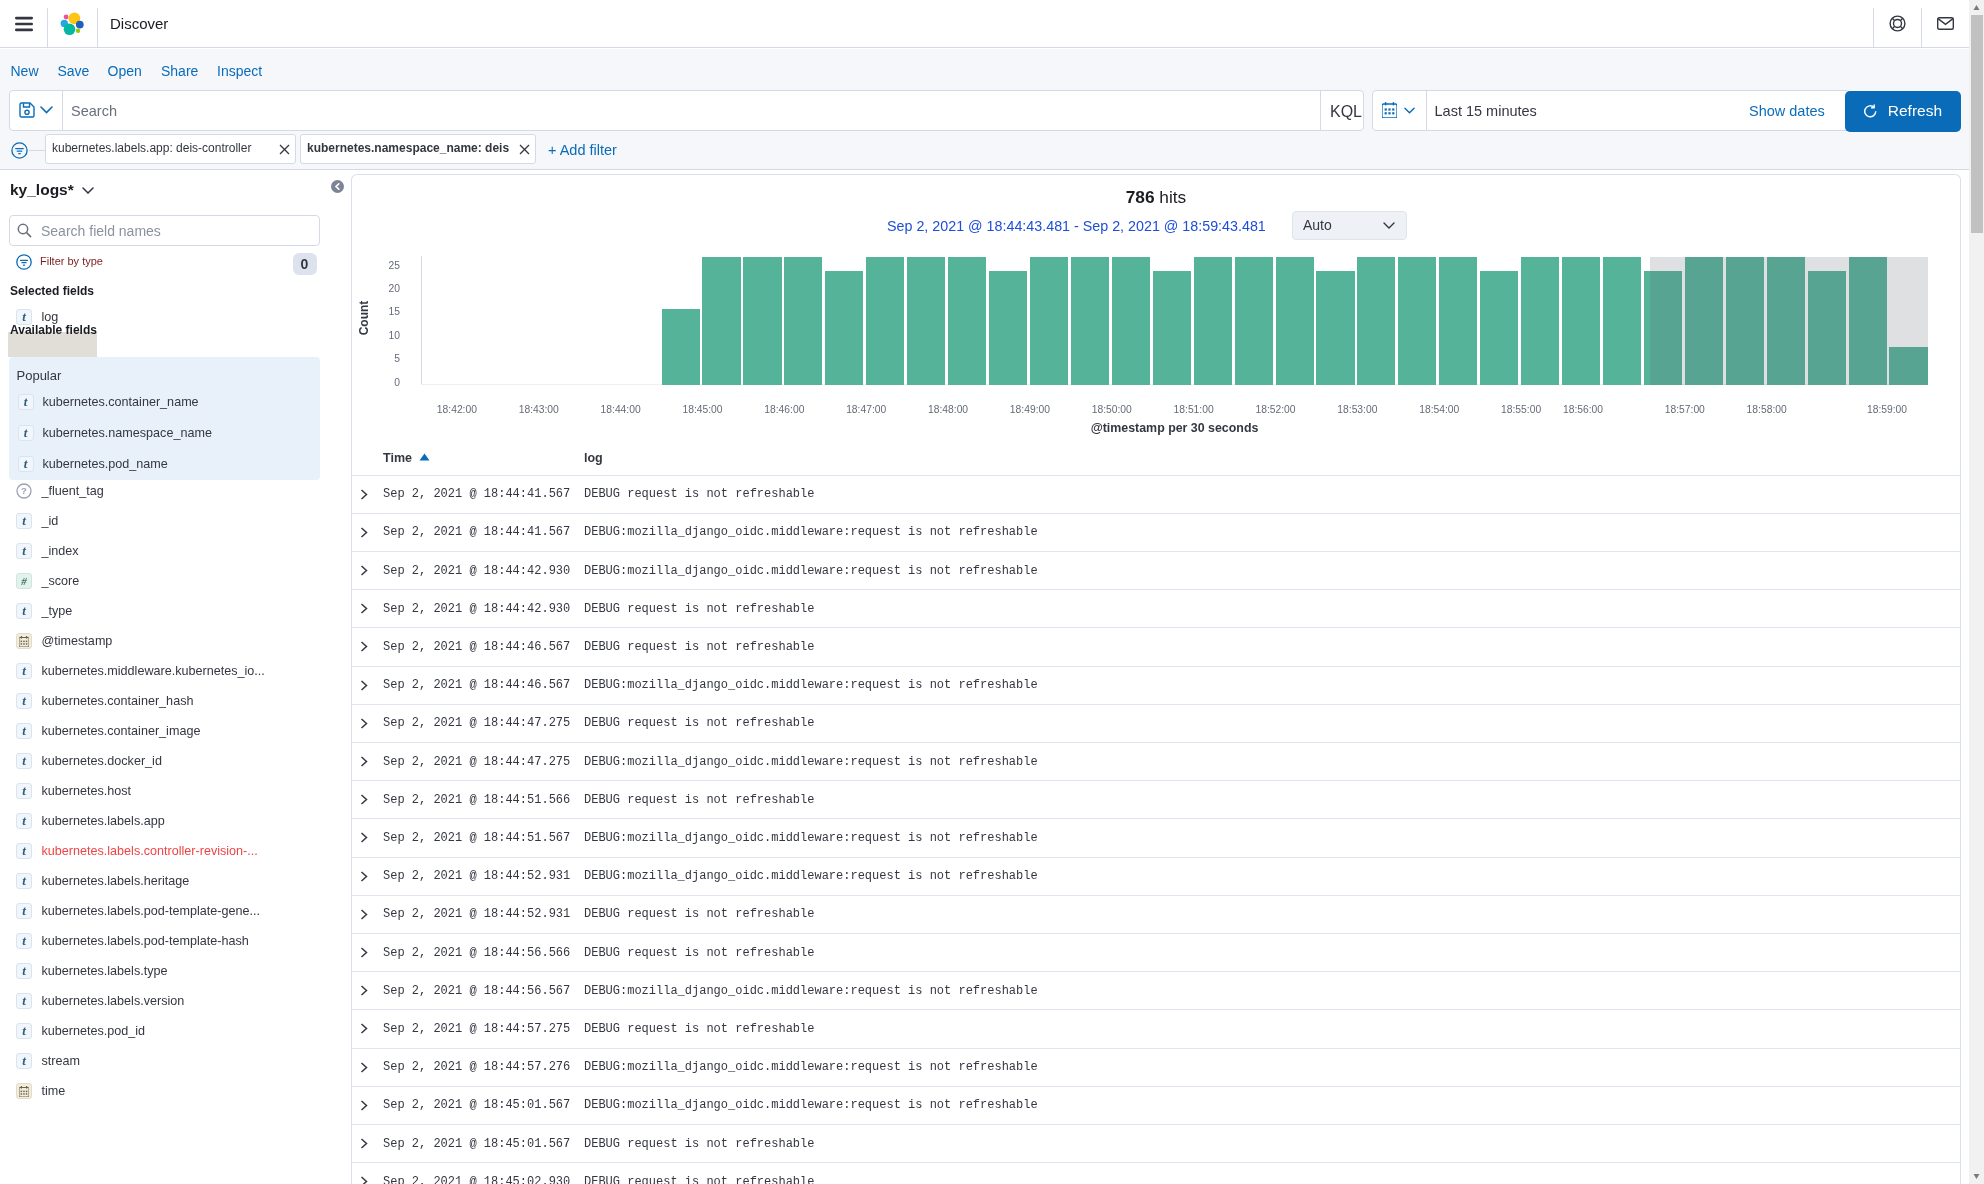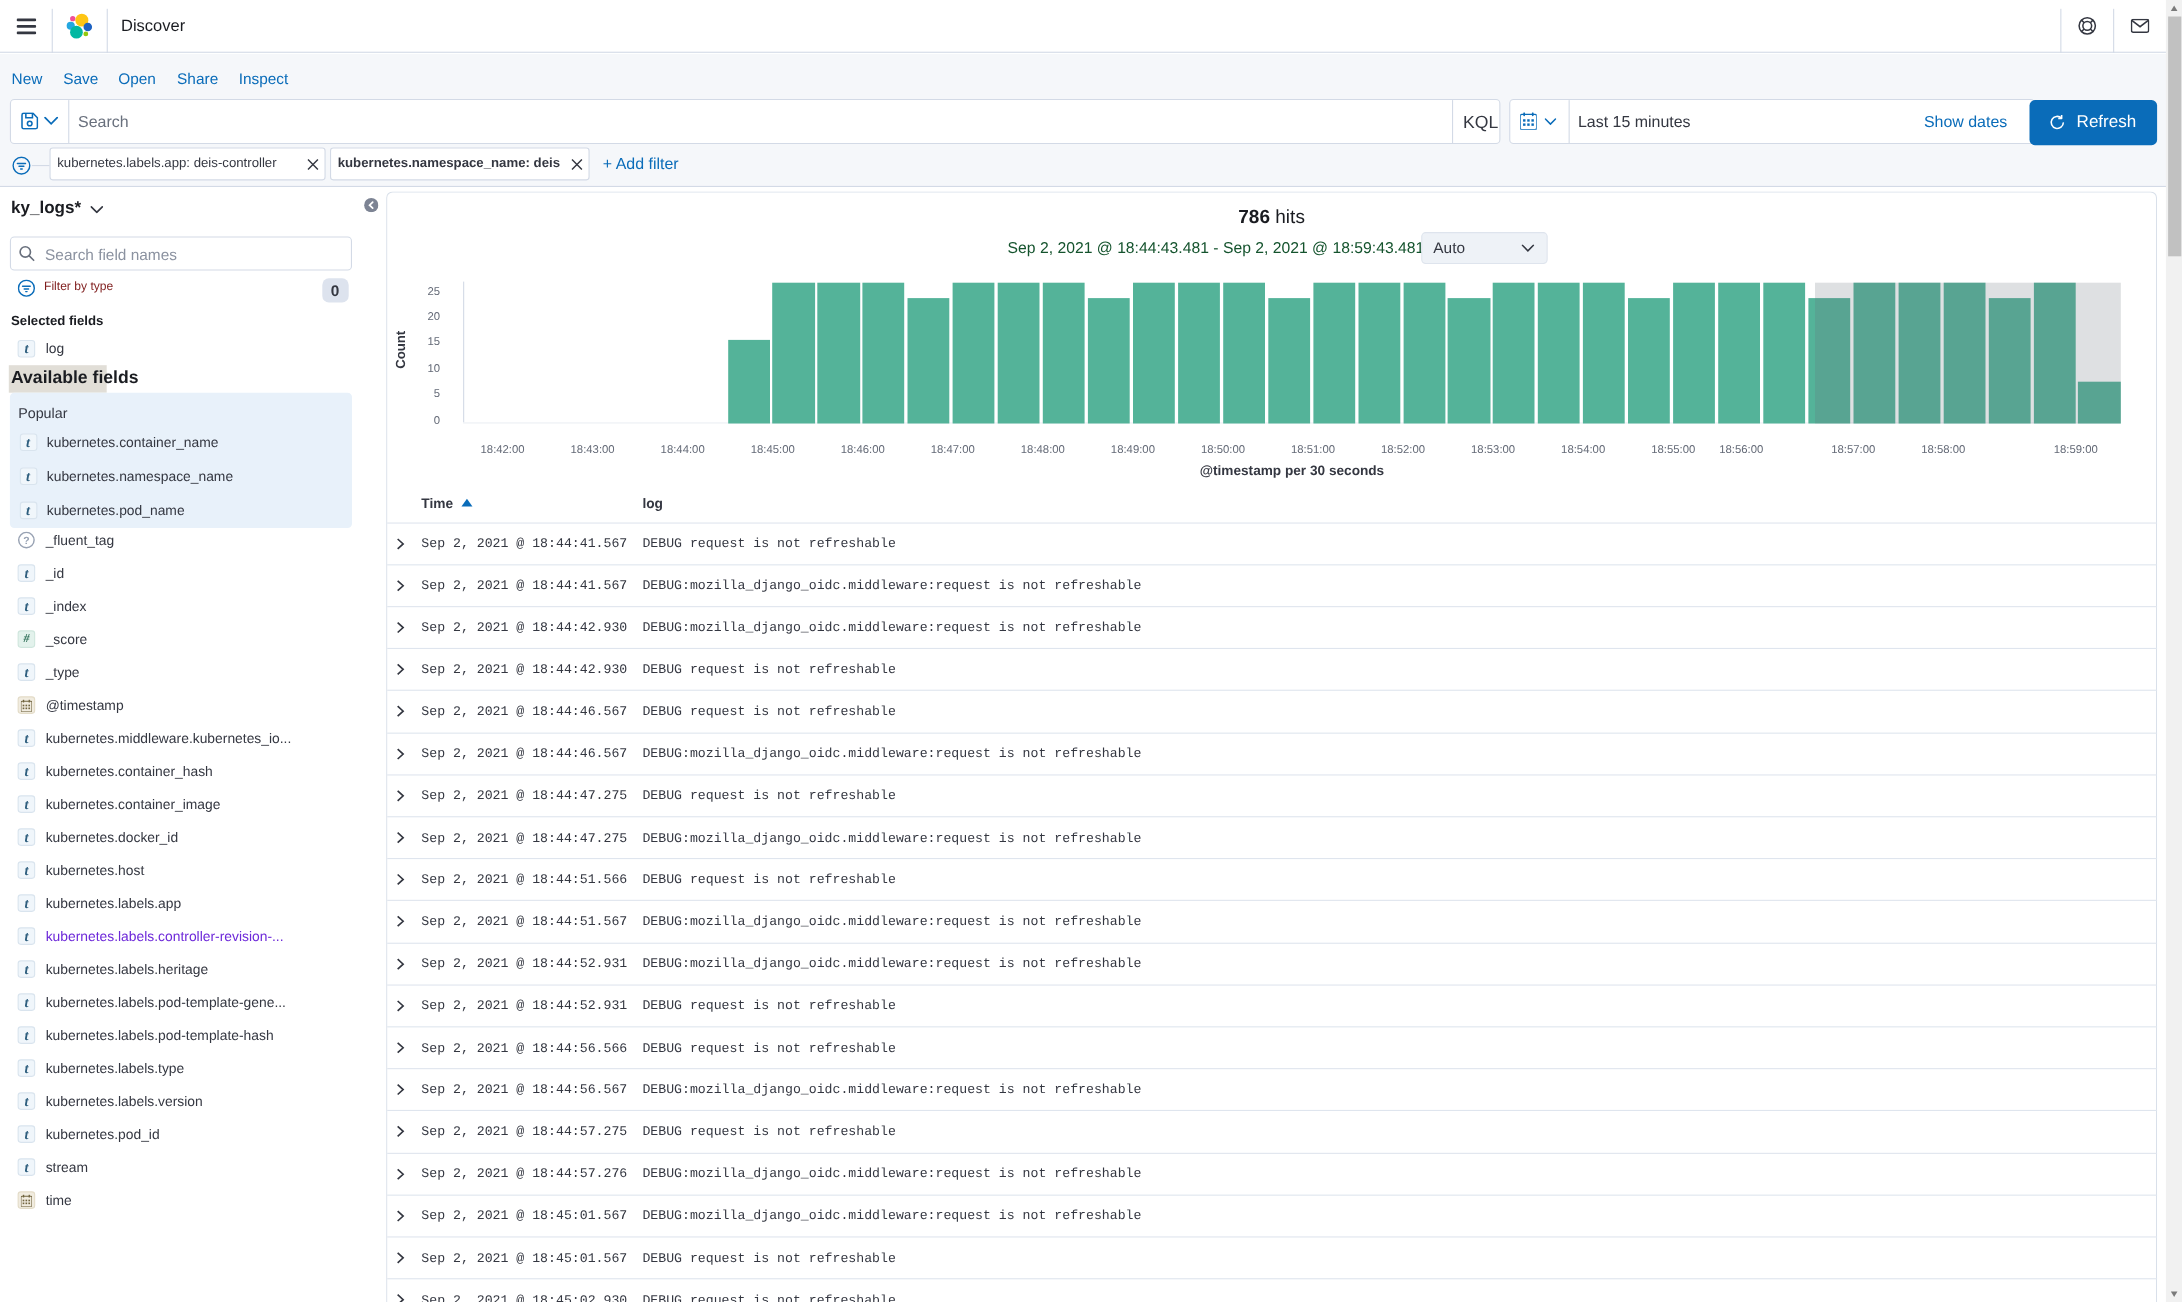--- a/index.html
+++ b/index.html
@@ -131,21 +131,21 @@
     </g>
   </svg>
 <div class="abs" style="left:40px;top:254.5px;font-size:11px;color:#7f1d1d">Filter by type</div>
 <div class="abs" style="left:292.5px;top:252.5px;width:24px;height:22px;background:#dde3ee;border-radius:6px;font-size:14px;font-weight:700;color:#343741;text-align:center;line-height:22px">0</div>
 <div class="abs" style="left:10px;top:283.5px;font-size:12px;font-weight:700;color:#1a1c21">Selected fields</div>
 <div class="abs" style="left:16px;top:308.5px;width:16px;height:16px;background:#f0f6fb;border:1px solid #d9e4ee;border-radius:3px;display:flex;align-items:center;justify-content:center;">
     <span style="font-family:'Liberation Serif',serif;font-style:italic;font-weight:700;font-size:13px;color:#2e5e7e;line-height:1;margin-top:-1px">t</span>
   </div>
 <div class="abs" style="left:41.5px;top:309.5px;font-size:12.6px;color:#343741">log</div>
 <div class="abs" style="left:8px;top:332px;width:89px;height:24.5px;background:#e1ded7"></div>
-<div class="abs" style="left:10px;top:335px;font-size:16px;font-weight:700;color:#1a1c21">Available fields</div>
+<div class="abs" style="left:10px;top:323px;font-size:12px;font-weight:700;color:#1a1c21">Available fields</div>
 <div class="abs" style="left:9px;top:356.5px;width:311px;height:123px;background:#e8f1fa;border-radius:4px"></div>
 <div class="abs" style="left:16.5px;top:367.5px;font-size:13px;color:#343741">Popular</div>
 <div class="abs" style="left:17.5px;top:394.4px;width:16px;height:16px;background:#f0f6fb;border:1px solid #d9e4ee;border-radius:3px;display:flex;align-items:center;justify-content:center;">
     <span style="font-family:'Liberation Serif',serif;font-style:italic;font-weight:700;font-size:13px;color:#2e5e7e;line-height:1;margin-top:-1px">t</span>
   </div>
 <div class="abs" style="left:42.5px;top:394.9px;font-size:12.6px;color:#343741">kubernetes.container_name</div>
 <div class="abs" style="left:17.5px;top:425.2px;width:16px;height:16px;background:#f0f6fb;border:1px solid #d9e4ee;border-radius:3px;display:flex;align-items:center;justify-content:center;">
     <span style="font-family:'Liberation Serif',serif;font-style:italic;font-weight:700;font-size:13px;color:#2e5e7e;line-height:1;margin-top:-1px">t</span>
   </div>
 <div class="abs" style="left:42.5px;top:425.7px;font-size:12.6px;color:#343741">kubernetes.namespace_name</div>
@@ -209,21 +209,21 @@
     <span style="font-family:'Liberation Serif',serif;font-style:italic;font-weight:700;font-size:13px;color:#2e5e7e;line-height:1;margin-top:-1px">t</span>
   </div>
 <div class="abs" style="left:41.5px;top:783.5px;font-size:12.6px;color:#343741">kubernetes.host</div>
 <div class="abs" style="left:16px;top:813px;width:16px;height:16px;background:#f0f6fb;border:1px solid #d9e4ee;border-radius:3px;display:flex;align-items:center;justify-content:center;">
     <span style="font-family:'Liberation Serif',serif;font-style:italic;font-weight:700;font-size:13px;color:#2e5e7e;line-height:1;margin-top:-1px">t</span>
   </div>
 <div class="abs" style="left:41.5px;top:813.5px;font-size:12.6px;color:#343741">kubernetes.labels.app</div>
 <div class="abs" style="left:16px;top:843px;width:16px;height:16px;background:#f0f6fb;border:1px solid #d9e4ee;border-radius:3px;display:flex;align-items:center;justify-content:center;">
     <span style="font-family:'Liberation Serif',serif;font-style:italic;font-weight:700;font-size:13px;color:#2e5e7e;line-height:1;margin-top:-1px">t</span>
   </div>
-<div class="abs" style="left:41.5px;top:843.5px;font-size:12.6px;color:#6d28d9">kubernetes.labels.controller-revision-...</div>
+<div class="abs" style="left:41.5px;top:843.5px;font-size:12.6px;color:#ef4444">kubernetes.labels.controller-revision-...</div>
 <div class="abs" style="left:16px;top:873px;width:16px;height:16px;background:#f0f6fb;border:1px solid #d9e4ee;border-radius:3px;display:flex;align-items:center;justify-content:center;">
     <span style="font-family:'Liberation Serif',serif;font-style:italic;font-weight:700;font-size:13px;color:#2e5e7e;line-height:1;margin-top:-1px">t</span>
   </div>
 <div class="abs" style="left:41.5px;top:873.5px;font-size:12.6px;color:#343741">kubernetes.labels.heritage</div>
 <div class="abs" style="left:16px;top:903px;width:16px;height:16px;background:#f0f6fb;border:1px solid #d9e4ee;border-radius:3px;display:flex;align-items:center;justify-content:center;">
     <span style="font-family:'Liberation Serif',serif;font-style:italic;font-weight:700;font-size:13px;color:#2e5e7e;line-height:1;margin-top:-1px">t</span>
   </div>
 <div class="abs" style="left:41.5px;top:903.5px;font-size:12.6px;color:#343741">kubernetes.labels.pod-template-gene...</div>
 <div class="abs" style="left:16px;top:933px;width:16px;height:16px;background:#f0f6fb;border:1px solid #d9e4ee;border-radius:3px;display:flex;align-items:center;justify-content:center;">
     <span style="font-family:'Liberation Serif',serif;font-style:italic;font-weight:700;font-size:13px;color:#2e5e7e;line-height:1;margin-top:-1px">t</span>
@@ -255,21 +255,21 @@
       <rect x="4.2" y="4.6" width="1.5" height="1.5"></rect>
       <rect x="6.8" y="4.6" width="1.5" height="1.5"></rect>
       <rect x="1.6" y="7.2" width="1.5" height="1.5"></rect>
       <rect x="4.2" y="7.2" width="1.5" height="1.5"></rect>
       <rect x="6.8" y="7.2" width="1.5" height="1.5"></rect>
     </g>
   </svg>
 <div class="abs" style="left:41.5px;top:1083.5px;font-size:12.6px;color:#343741">time</div>
 <div class="abs" style="left:350.5px;top:173.5px;width:1610.5px;height:1011px;background:#fff;border:1px solid #d9e0ea;border-radius:6px 6px 0 0;border-bottom:none"></div>
 <div class="abs" style="left:351px;top:187px;width:1610px;text-align:center;font-size:17.3px;color:#1a1c21"><b>786</b> hits</div>
-<div class="abs" style="left:916px;top:218px;font-size:14.3px;color:#14532d">Sep 2, 2021 @ 18:44:43.481 - Sep 2, 2021 @ 18:59:43.481</div>
+<div class="abs" style="left:887px;top:218px;font-size:14.3px;color:#1d4ed8">Sep 2, 2021 @ 18:44:43.481 - Sep 2, 2021 @ 18:59:43.481</div>
 <div class="abs" style="left:1292px;top:211px;width:114.5px;height:29px;background:#eef2f7;border:1px solid #dee4ed;border-radius:4px"></div>
 <div class="abs" style="left:1303px;top:217px;font-size:14px;color:#343741">Auto</div>
 <svg class="abs" style="left:1383px;top:222px" width="12" height="7" viewBox="0 0 12 7">
     <path d="M1 1 L6 6 L11 1" fill="none" stroke="#343741" stroke-width="1.4" stroke-linecap="round"></path>
   </svg>
 <div class="abs" style="left:364px;top:318px;width:0;height:0;"></div>
 <div class="abs" style="left:334px;top:290px;width:60px;height:56px;transform:rotate(-90deg);transform-origin:center;font-size:12px;font-weight:700;color:#343741;text-align:center;line-height:56px">Count</div>
 <div class="abs" style="left:370px;top:376.5px;width:30px;text-align:right;font-size:10.3px;color:#646a77">0</div>
 <div class="abs" style="left:370px;top:353.1px;width:30px;text-align:right;font-size:10.3px;color:#646a77">5</div>
 <div class="abs" style="left:370px;top:329.7px;width:30px;text-align:right;font-size:10.3px;color:#646a77">10</div>

